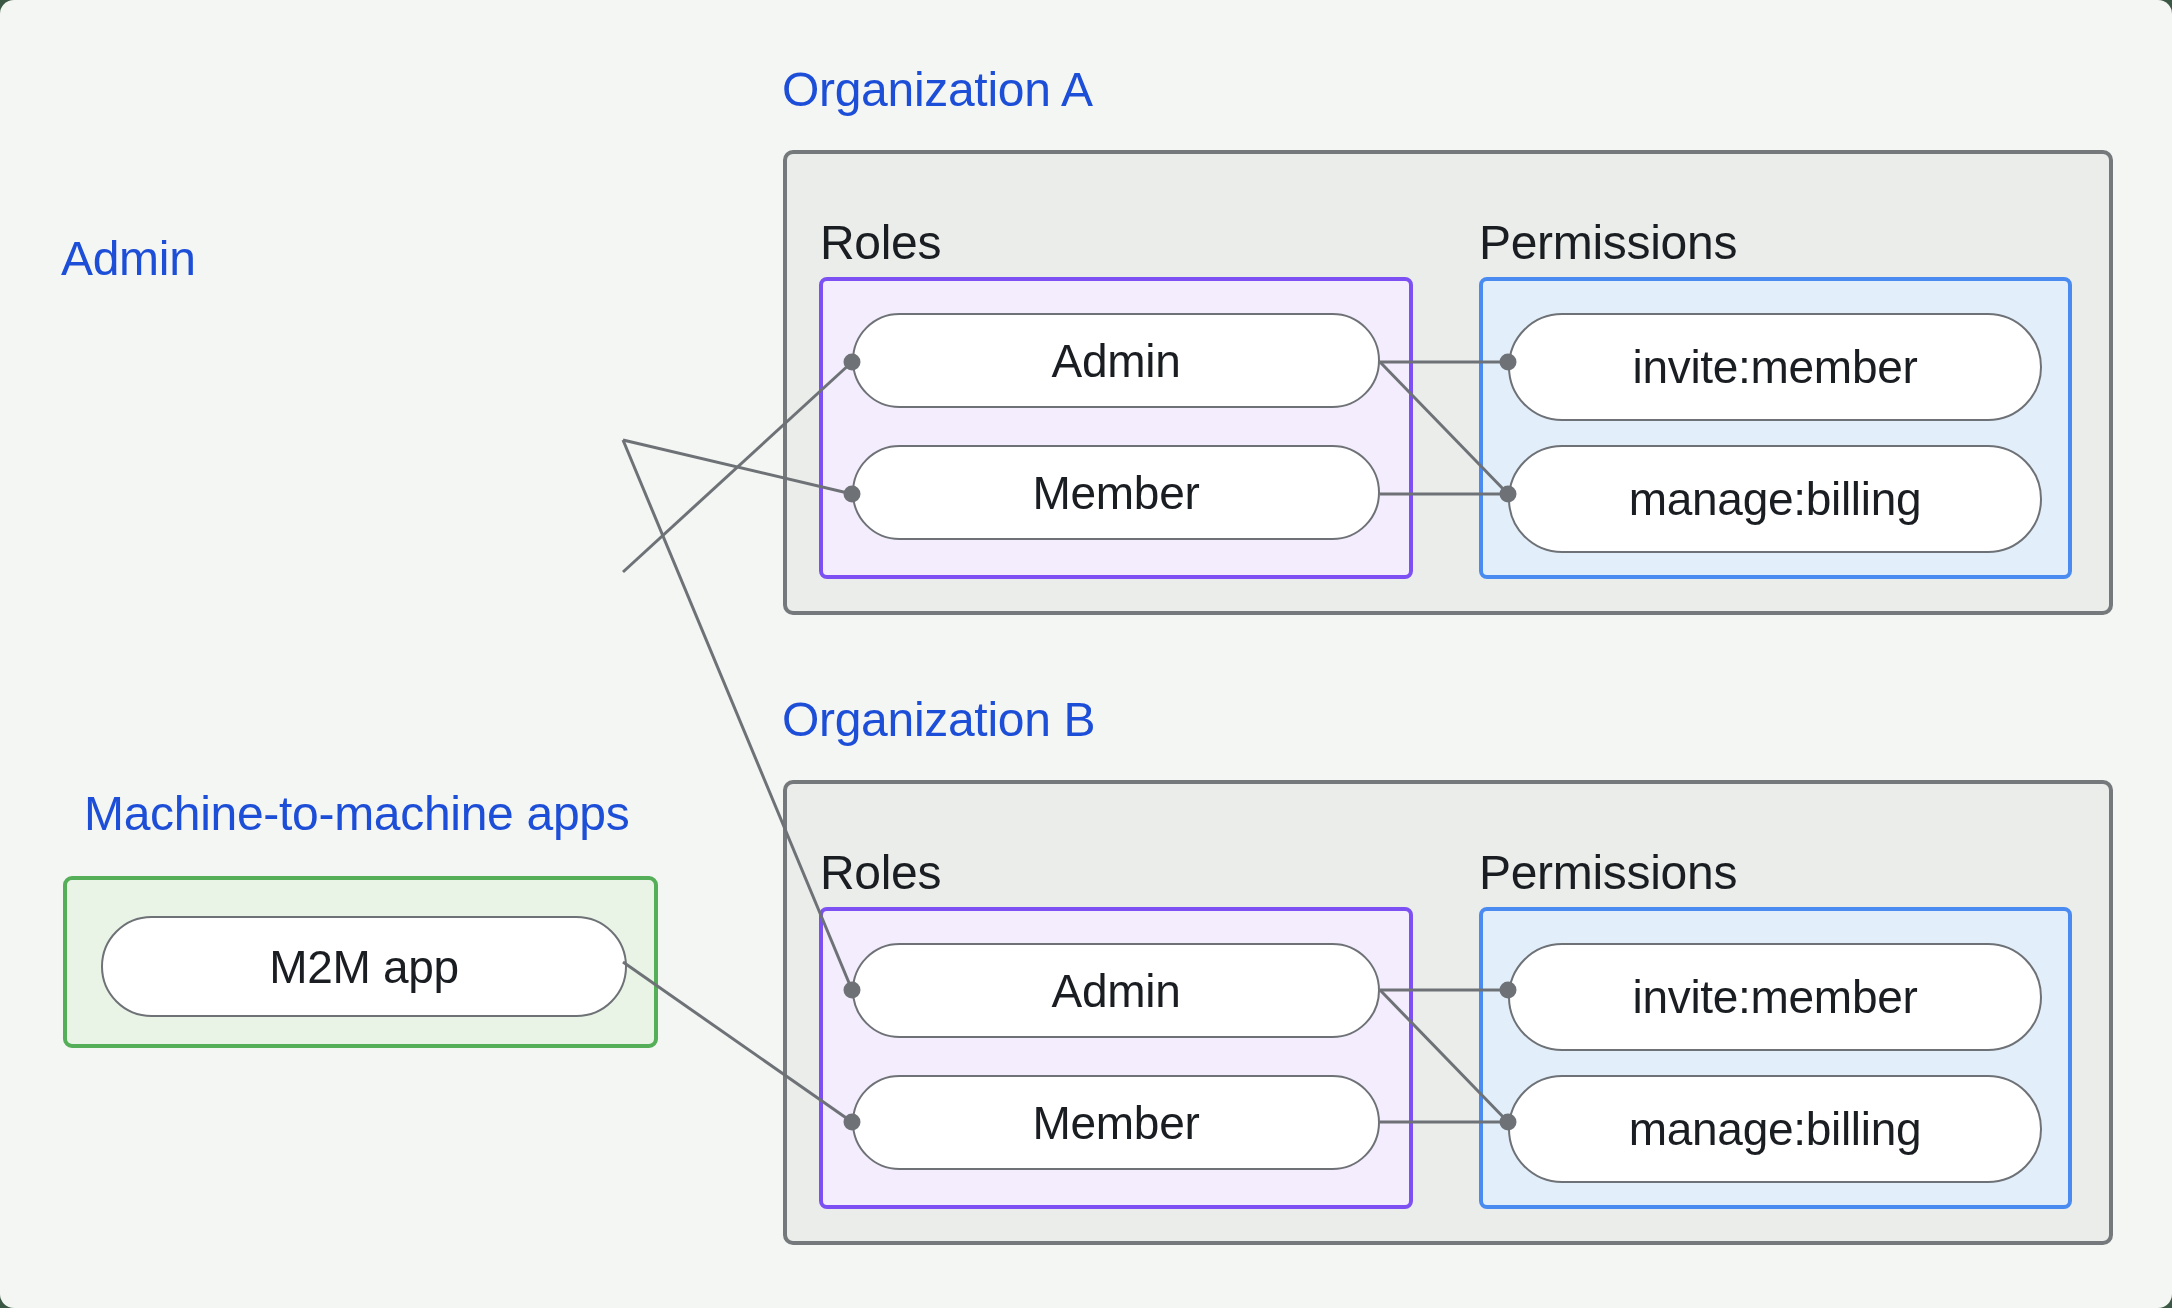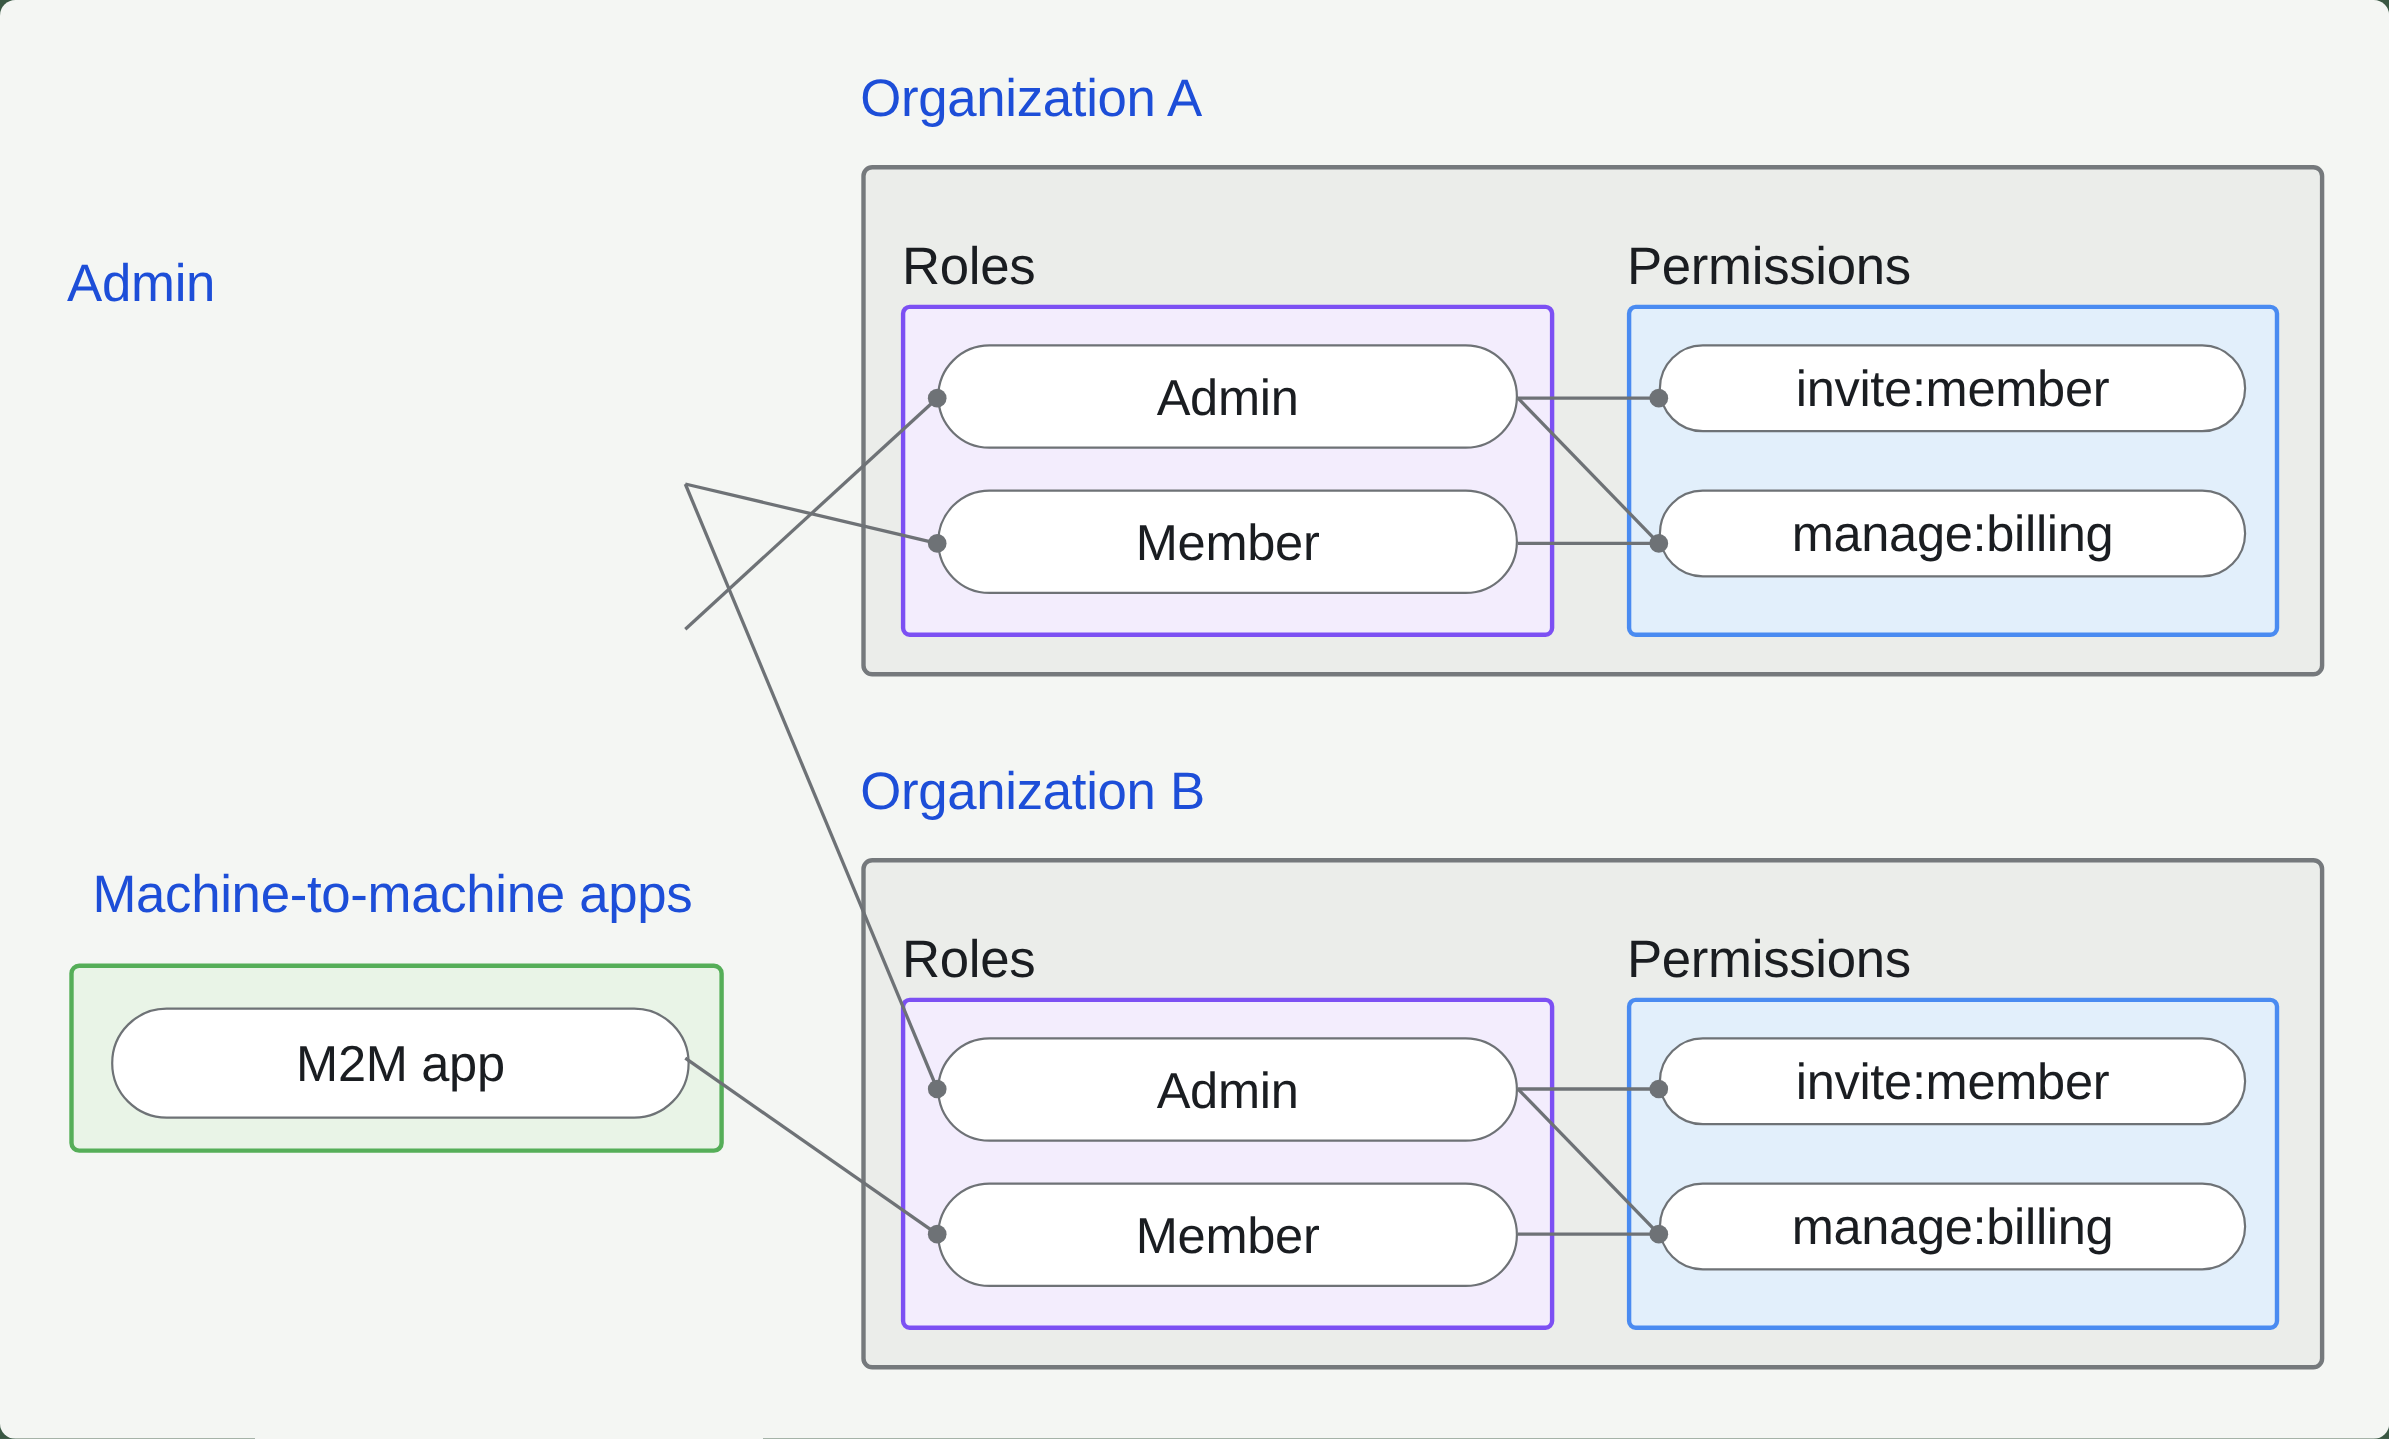--- a/index.html
+++ b/index.html
@@ -90,21 +90,21 @@
     align-items: center;
     justify-content: center;
     font-size: 46px;
     white-space: nowrap;
   }
   .user-pill { left: 34px; width: 526px; height: 100px; }
   .user-pill.row-0 { top: 65px; }
   .user-pill.row-1 { top: 197px; }
   .m2m-pill { left: 34px; top: 36px; width: 526px; height: 101px; text-align: right; }
   .role-pill { left: 29px; width: 528px; height: 95px; }
-  .perm-pill { left: 25px; width: 534px; height: 80px; }
+  .perm-pill { left: 25px; width: 534px; height: 108px; }
   .row-a { top: 32px; }
   .row-b { top: 164px; }
   svg.wires {
     position: absolute;
     left: 0; top: 0;
     width: 2172px;
     height: 1308px;
     pointer-events: none;
   }
   .wire { stroke: #6E7276; stroke-width: 3; fill: none; }

